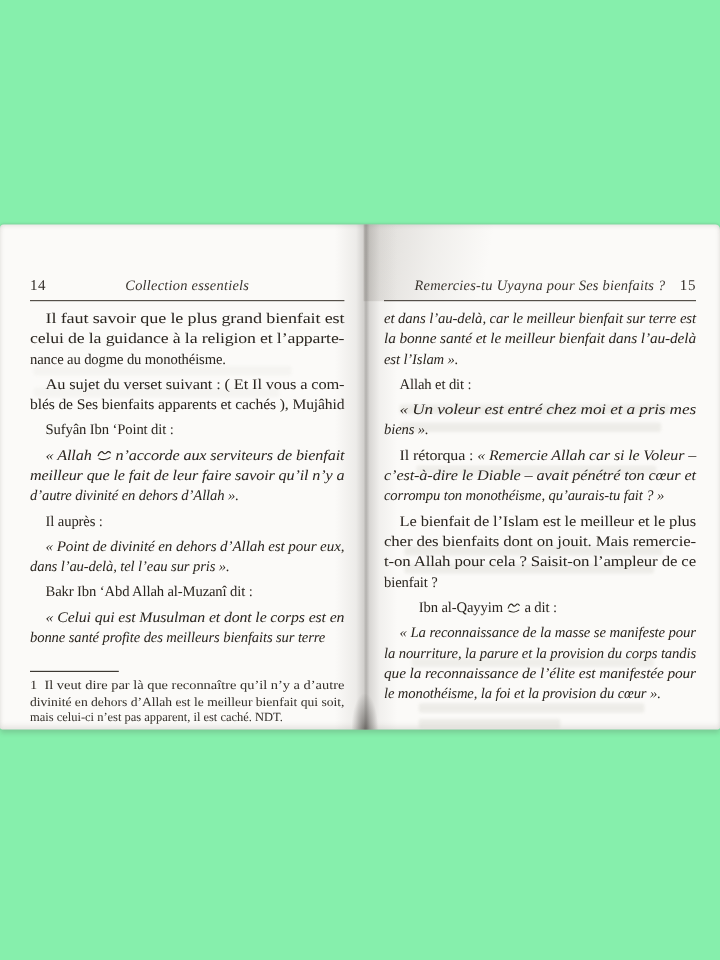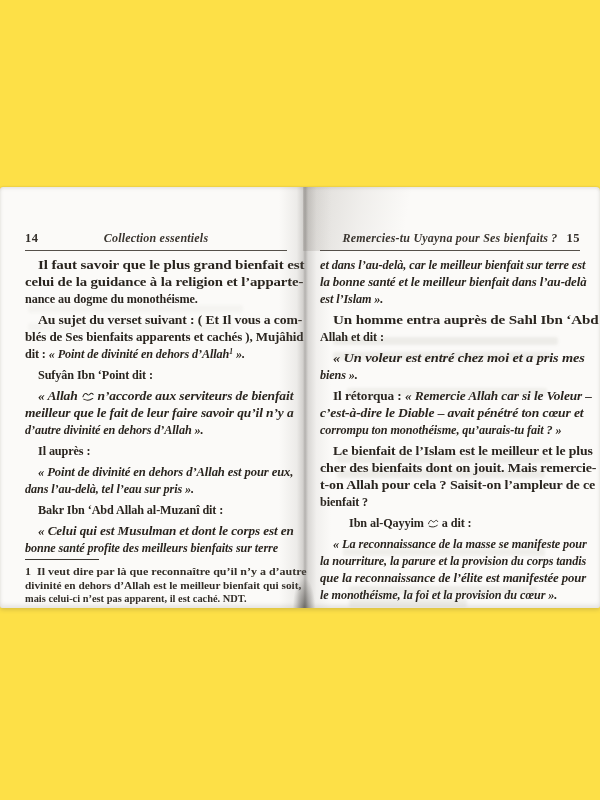--- a/index.html
+++ b/index.html
@@ -2,21 +2,21 @@
 <html><head>
 <meta charset="utf-8">
 <style>
   html, body {
     margin: 0; padding: 0;
     width: 600px; height: 800px;
     background: #ffffff;
     overflow: hidden;
     font-family: "Liberation Serif", "DejaVu Serif", serif;
   }
-  .stage { position: relative; width: 600px; height: 800px; background: #fde047; font-weight: bold; }
+  .stage { position: relative; width: 600px; height: 800px; background: #86efac; }
 
   
   .book {
     position: absolute; left: 0; top: 187px; width: 600px; height: 421px;
     background: #fbfaf8;
     border-radius: 3px 4px 2px 2px;
     box-shadow: 0 2px 4px rgba(60,55,50,0.18), 0 -1px 1px rgba(60,55,50,0.06);
   }
   .book::before { 
     content: ""; position: absolute; inset: 0; border-radius: inherit; pointer-events: none;
@@ -110,21 +110,20 @@
 
       <div class="body-text">
           <div class="p ind">
             <div class="line"><span class="measure" style="transform: scaleX(1.23707);"><span>Il faut savoir que le plus grand bienfait est</span></span></div>
             <div class="line"><span class="measure" style="transform: scaleX(1.21393);"><span>celui de la guidance à la religion et l’apparte-</span></span></div>
             <div class="line last"><span class="measure" style="transform: scaleX(1);"><span>nance au dogme du monothéisme.</span></span></div>
           </div>
           <div class="p ind">
             <div class="line"><span class="measure" style="transform: scaleX(1.11997);"><span>Au sujet du verset suivant : ( Et Il vous a com-</span></span></div>
             <div class="line"><span class="measure" style="transform: scaleX(1.0668);"><span>blés de Ses bienfaits apparents et cachés ), Mujâhid</span></span></div>
-            <div class="line last"><span class="measure" style="transform: scaleX(1);"><span>dit : </span><span class="it">« Point de divinité en dehors d’Allah</span><span class="it sup">1</span><span class="it"> ».</span></span></div>
           </div>
           <div class="p ind">
             <div class="line last"><span class="measure" style="transform: scaleX(1);"><span>Sufyân Ibn ‘Point dit :</span></span></div>
           </div>
           <div class="p ind">
             <div class="line"><span class="measure" style="transform: scaleX(1.10929);"><span class="it">« Allah </span><span class="honorific">
   <svg width="12" height="11" viewBox="0 0 12 11" xmlns="http://www.w3.org/2000/svg">
     <path d="M1.5 6.8 C2.4 3.4 4.3 2.6 5.3 4.3 C6.0 5.5 7.3 5.3 8.0 4.1 C8.7 2.9 10.2 3.1 10.7 4.5" fill="none" stroke="currentColor" stroke-width="0.95" stroke-linecap="round"></path>
     <path d="M2.2 9.2 C4.6 10.5 8.1 10.2 10.3 8.4" fill="none" stroke="currentColor" stroke-width="0.95" stroke-linecap="round"></path>
   </svg>
@@ -177,21 +176,20 @@
         <span class="pg-num at-right">15</span>
       </div>
 
       <div class="body-text">
           <div class="p">
             <div class="line"><span class="measure" style="transform: scaleX(1.01358);"><span class="it">et dans l’au-delà, car le meilleur bienfait sur terre est</span></span></div>
             <div class="line"><span class="measure" style="transform: scaleX(1.0517);"><span class="it">la bonne santé et le meilleur bienfait dans l’au-delà</span></span></div>
             <div class="line last"><span class="measure" style="transform: scaleX(1);"><span class="it">est l’Islam ».</span></span></div>
           </div>
           <div class="p ind">
-            <div class="line"><span class="measure" style="transform: scaleX(1.23742);"><span>Un homme entra auprès de Sahl Ibn ‘Abd</span></span></div>
             <div class="line last"><span class="measure" style="transform: scaleX(1);"><span>Allah et dit :</span></span></div>
           </div>
           <div class="p ind">
             <div class="line"><span class="measure" style="transform: scaleX(1.17882);"><span class="it">« Un voleur est entré chez moi et a pris mes</span></span></div>
             <div class="line last"><span class="measure" style="transform: scaleX(1);"><span class="it">biens ».</span></span></div>
           </div>
           <div class="p ind">
             <div class="line"><span class="measure" style="transform: scaleX(1.09322);"><span>Il rétorqua : </span><span class="it">« Remercie Allah car si le Voleur –</span></span></div>
             <div class="line"><span class="measure" style="transform: scaleX(1.11349);"><span class="it">c’est-à-dire le Diable – avait pénétré ton cœur et</span></span></div>
             <div class="line last"><span class="measure" style="transform: scaleX(1);"><span class="it">corrompu ton monothéisme, qu’aurais-tu fait ? »</span></span></div>

